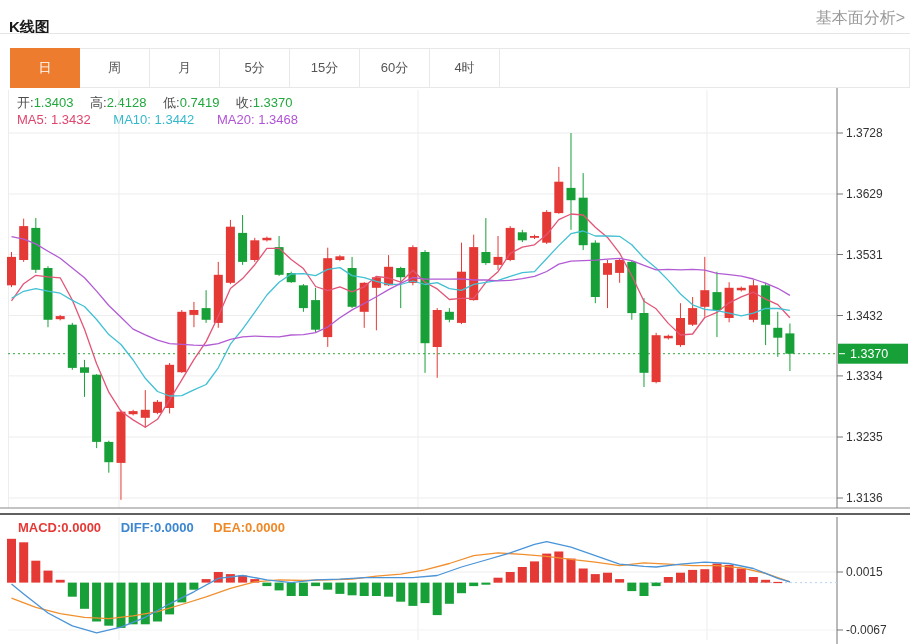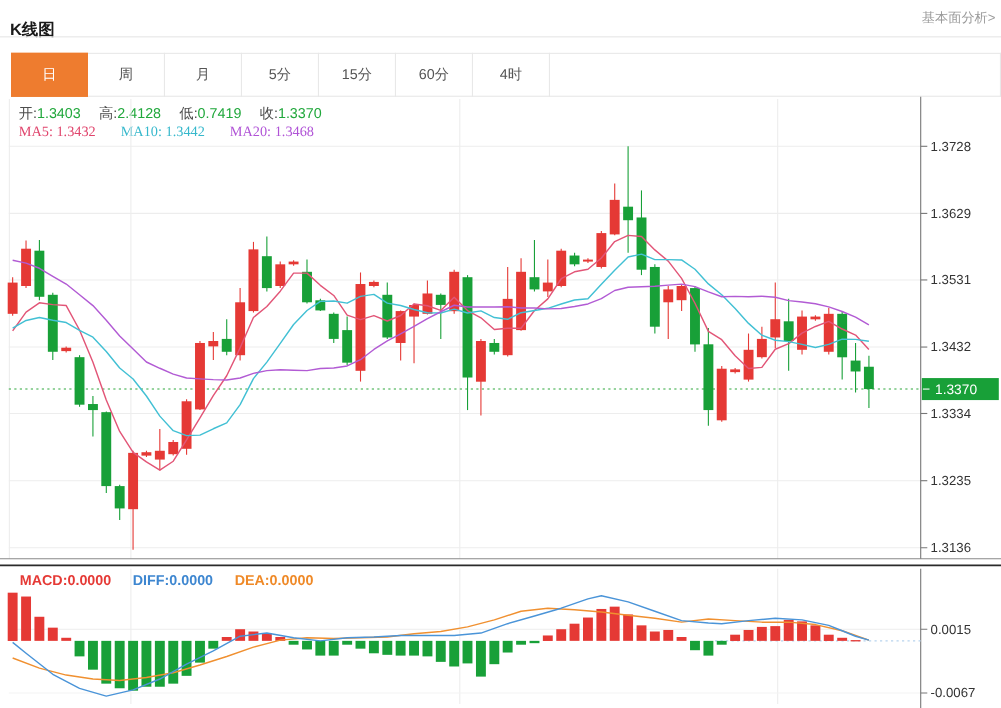--- a/index.html
+++ b/index.html
@@ -1,31 +1,31 @@
 <!DOCTYPE html>
 <html><head>
 <meta charset="utf-8">
 <style>
   html,body{margin:0;padding:0;background:#fff;}
   body{font-family:"Liberation Sans","DejaVu Sans",sans-serif;}
   .app{position:relative;width:910px;height:644px;background:#fff;overflow:hidden;}
   .page-title{position:absolute;left:9px;top:18px;font-size:15px;font-weight:bold;color:#1a1a1a;}
-  .analysis-link{position:absolute;right:5px;top:8px;font-size:12px;color:#999;cursor:pointer;text-decoration:none;}
+  .analysis-link{position:absolute;right:5px;top:8px;font-size:16px;color:#999;cursor:pointer;text-decoration:none;}
   .title-sep{position:absolute;left:0;top:33px;width:910px;height:1px;background:#e6e6e6;}
   .tabbar{position:absolute;left:10px;top:48px;width:900px;height:40px;display:flex;box-sizing:border-box;}
   .tab{width:70px;box-sizing:border-box;border:1px solid #e8e8e8;border-left:none;display:flex;align-items:center;justify-content:center;font-size:13px;color:#555;background:#fff;cursor:pointer;}
   .tab:first-child{border-left:1px solid #e8e8e8;}
   .tab.selected{background:#ee7c2f;border-color:#ee7c2f;color:#fff;}
   .tab-filler{flex:1;box-sizing:border-box;border-top:1px solid #e8e8e8;border-bottom:1px solid #e8e8e8;border-right:1px solid #e8e8e8;}
   .quote-row{position:absolute;left:17px;top:95px;font-size:13px;line-height:15px;white-space:nowrap;}
   .quote-item{margin-right:13px;margin-top:16px;}
   .q-label{color:#4d4d4d;}
   .q-val{color:#21a83c;}
   .ma-row{position:absolute;left:17px;top:112px;font-size:13px;line-height:15px;white-space:nowrap;}
-  .ma-item{margin-right:19px;font-family:Liberation Serif, serif;}
+  .ma-item{margin-right:19px;}
   .ma5{color:#e0446c;}
   .ma10{color:#36b8cc;}
   .ma20{color:#b053d6;}
   .macd-row{position:absolute;left:18px;top:520px;font-size:13px;line-height:15px;white-space:nowrap;z-index:3;}
   .macd-item{margin-right:16px;font-weight:bold;}
   .c-macd{color:#e53935;}
   .c-diff{color:#3d86d0;}
   .c-dea{color:#ef8927;}
   svg.chart{position:absolute;left:0;top:0;z-index:1;}
   svg text{font-family:"Liberation Sans","DejaVu Sans",sans-serif;}

